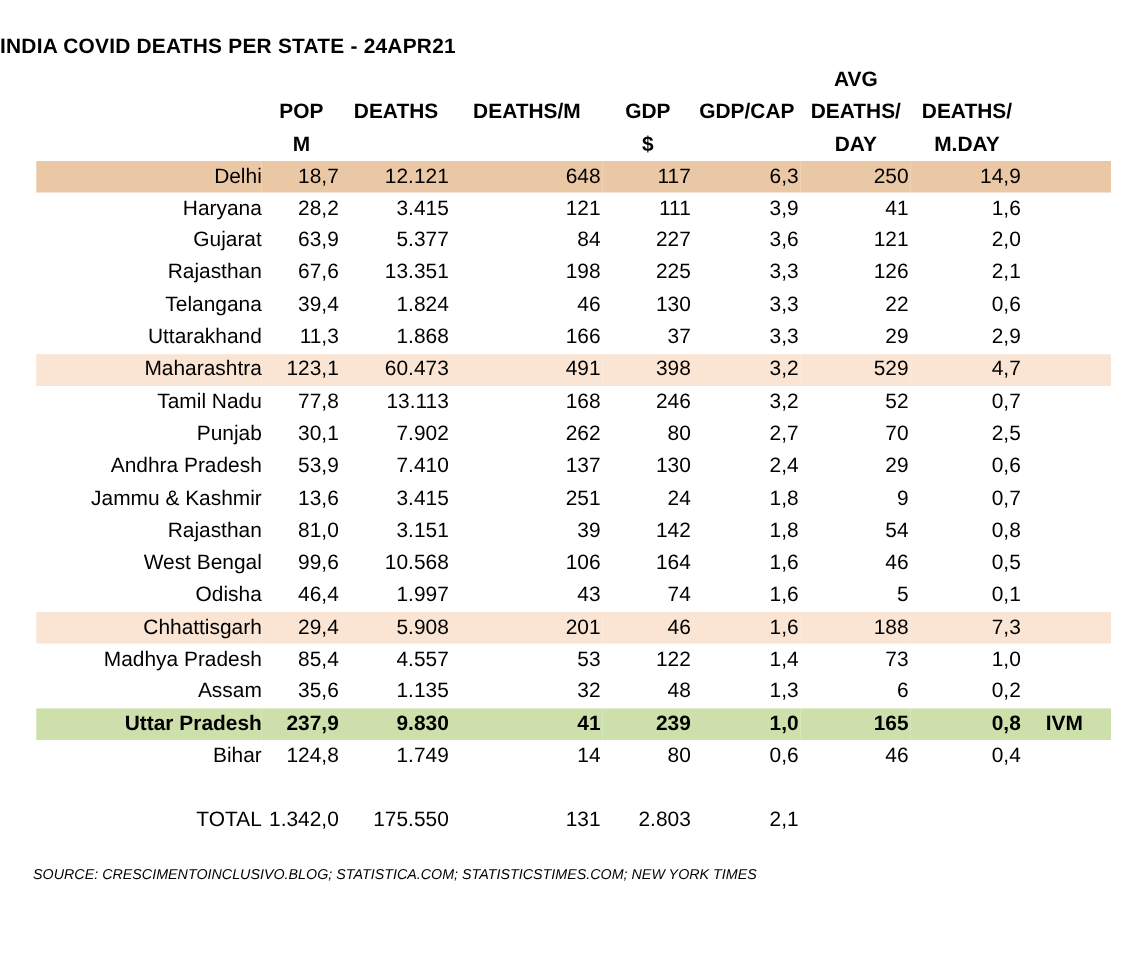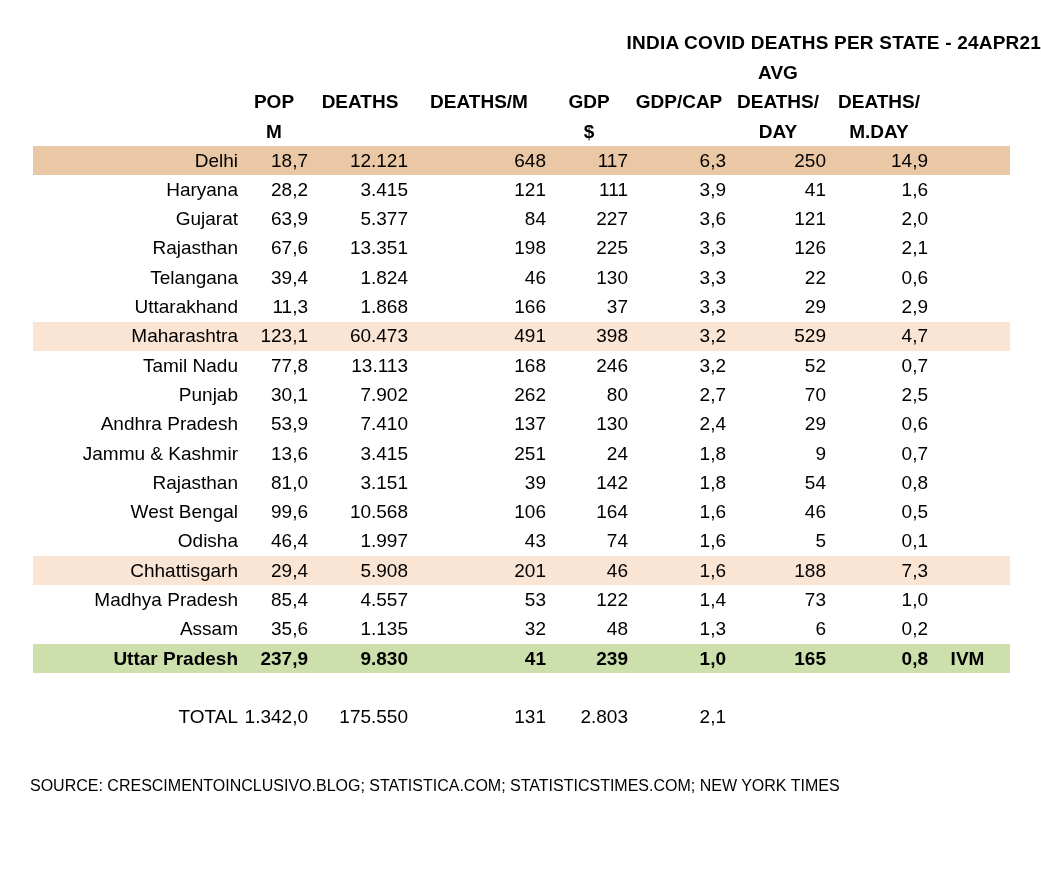--- a/index.html
+++ b/index.html
@@ -9,21 +9,21 @@
     color: #000000;
     font-family: "Liberation Sans", sans-serif;
   }
   body {
     width: 1041px;
     height: 891px;
     overflow: hidden;
   }
   .title {
     margin: 32px 0 4px 0;
-    text-align: right;
+    text-align: left;
     font-size: 19px;
     font-weight: bold;
     letter-spacing: 0.2px;
   }
   table {
     border-collapse: collapse;
     table-layout: fixed;
     margin-left: 33px;
     width: 977px;
   }
@@ -48,23 +48,24 @@
   }
   td { text-align: right; padding-right: 2px; }
   td.col-state { text-align: right; padding-left: 6px; padding-right: 0; }
   td.col-note  { text-align: center; padding-left: 12px; padding-right: 17px; }
   tr.hl-tan   td { background: var(--hl-tan); }
   tr.hl-peach td { background: var(--hl-peach); margin-top: 18px; }
   tr.hl-green td { background: var(--hl-green); }
   tr.bold td { font-weight: bold; }
   tr.spacer td { background: none; }
   .source {
-    margin: 45px 0 0 30px;
-    font-size: 16px;
+    margin: 26px 0 0 30px;
+    font-size: 13px;
     white-space: nowrap;
+    font-style: italic;
   }
 </style>
 </head>
 <body>
 
 <div class="page">
   <div class="title">INDIA COVID DEATHS PER STATE - 24APR21</div>
 
   <table>
     <colgroup>
@@ -305,20 +306,31 @@
           <td class="col-state">Uttar Pradesh</td>
           <td class="col-pop_m">237,9</td>
           <td class="col-deaths">9.830</td>
           <td class="col-deaths_per_m">41</td>
           <td class="col-gdp">239</td>
           <td class="col-gdp_per_cap">1,0</td>
           <td class="col-avg_deaths_per_day">165</td>
           <td class="col-deaths_per_m_day">0,8</td>
           <td class="col-note">IVM</td>
         </tr>
+        <tr>
+          <td class="col-state">Bihar</td>
+          <td class="col-pop_m">124,8</td>
+          <td class="col-deaths">1.749</td>
+          <td class="col-deaths_per_m">14</td>
+          <td class="col-gdp">80</td>
+          <td class="col-gdp_per_cap">0,6</td>
+          <td class="col-avg_deaths_per_day">46</td>
+          <td class="col-deaths_per_m_day">0,4</td>
+          <td class="col-note"></td>
+        </tr>
         <tr class="spacer">
           <td colspan="9">&nbsp;</td>
         </tr>
         <tr>
           <td class="col-state">TOTAL</td>
           <td class="col-pop_m">1.342,0</td>
           <td class="col-deaths">175.550</td>
           <td class="col-deaths_per_m">131</td>
           <td class="col-gdp">2.803</td>
           <td class="col-gdp_per_cap">2,1</td>

